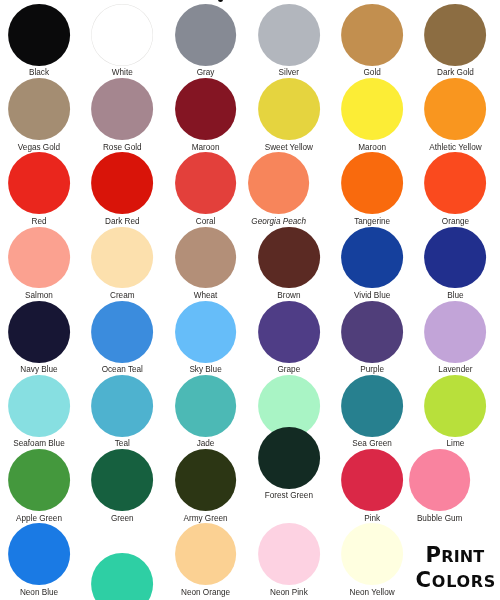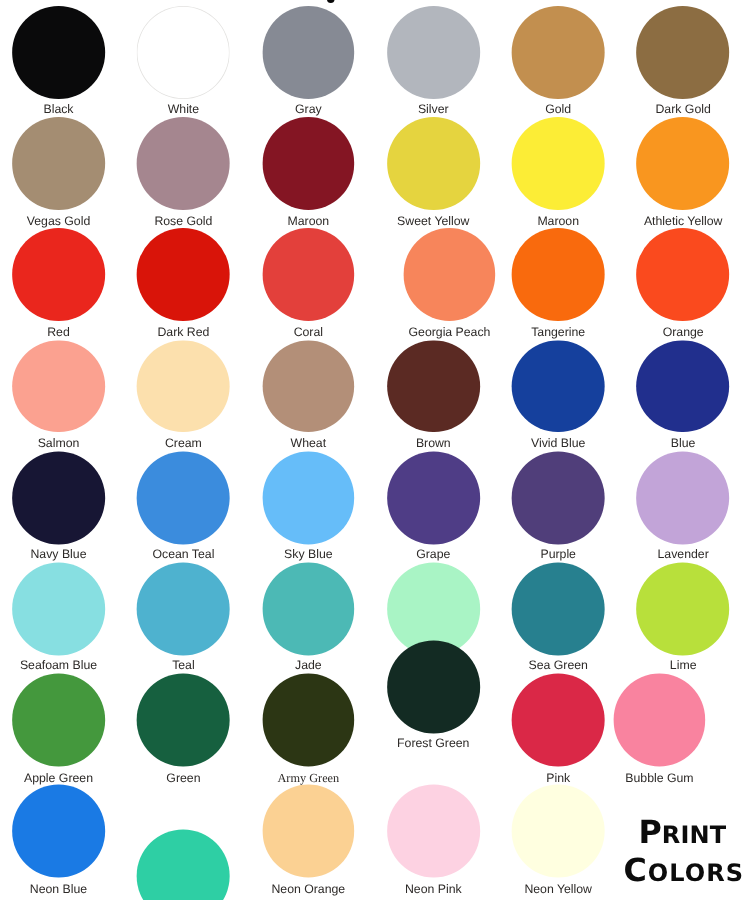--- a/index.html
+++ b/index.html
@@ -80,21 +80,21 @@
         <div class="label">Red</div>
       </div>
       <div class="cell" style="left: 80.645px; top: 152.42px;">
         <div class="swatch" style="background: rgb(217, 20, 9);"></div>
         <div class="label">Dark Red</div>
       </div>
       <div class="cell" style="left: 163.935px; top: 152.42px;">
         <div class="swatch" style="background: rgb(227, 64, 59);"></div>
         <div class="label">Coral</div>
       </div>
-      <div class="cell" style="left: 258px; top: 152.42px;">
+      <div class="cell" style="left: 237px; top: 152.42px; font-style: italic;">
         <div class="swatch" style="background: rgb(247, 133, 91);"></div>
         <div class="label">Georgia Peach</div>
       </div>
       <div class="cell" style="left: 330.515px; top: 152.42px;">
         <div class="swatch" style="background: rgb(249, 106, 13);"></div>
         <div class="label">Tangerine</div>
       </div>
       <div class="cell" style="left: 413.805px; top: 152.42px;">
         <div class="swatch" style="background: rgb(250, 74, 30);"></div>
         <div class="label">Orange</div>
@@ -172,21 +172,21 @@
         <div class="label">Lime</div>
       </div>
       <div class="cell" style="left: -2.645px; top: 449.26px;">
         <div class="swatch" style="background: rgb(68, 152, 61);"></div>
         <div class="label">Apple Green</div>
       </div>
       <div class="cell" style="left: 80.645px; top: 449.26px;">
         <div class="swatch" style="background: rgb(22, 96, 63);"></div>
         <div class="label">Green</div>
       </div>
-      <div class="cell" style="left: 163.935px; top: 449.26px; font-family: Liberation Serif, serif;">
+      <div class="cell" style="left: 163.935px; top: 449.26px;">
         <div class="swatch" style="background: rgb(44, 54, 20);"></div>
         <div class="label">Army Green</div>
       </div>
       <div class="cell" style="left: 247.225px; top: 427px;">
         <div class="swatch" style="background: rgb(19, 43, 35);"></div>
         <div class="label">Forest Green</div>
       </div>
       <div class="cell" style="left: 330.515px; top: 449.26px;">
         <div class="swatch" style="background: rgb(218, 40, 71);"></div>
         <div class="label">Pink</div>

